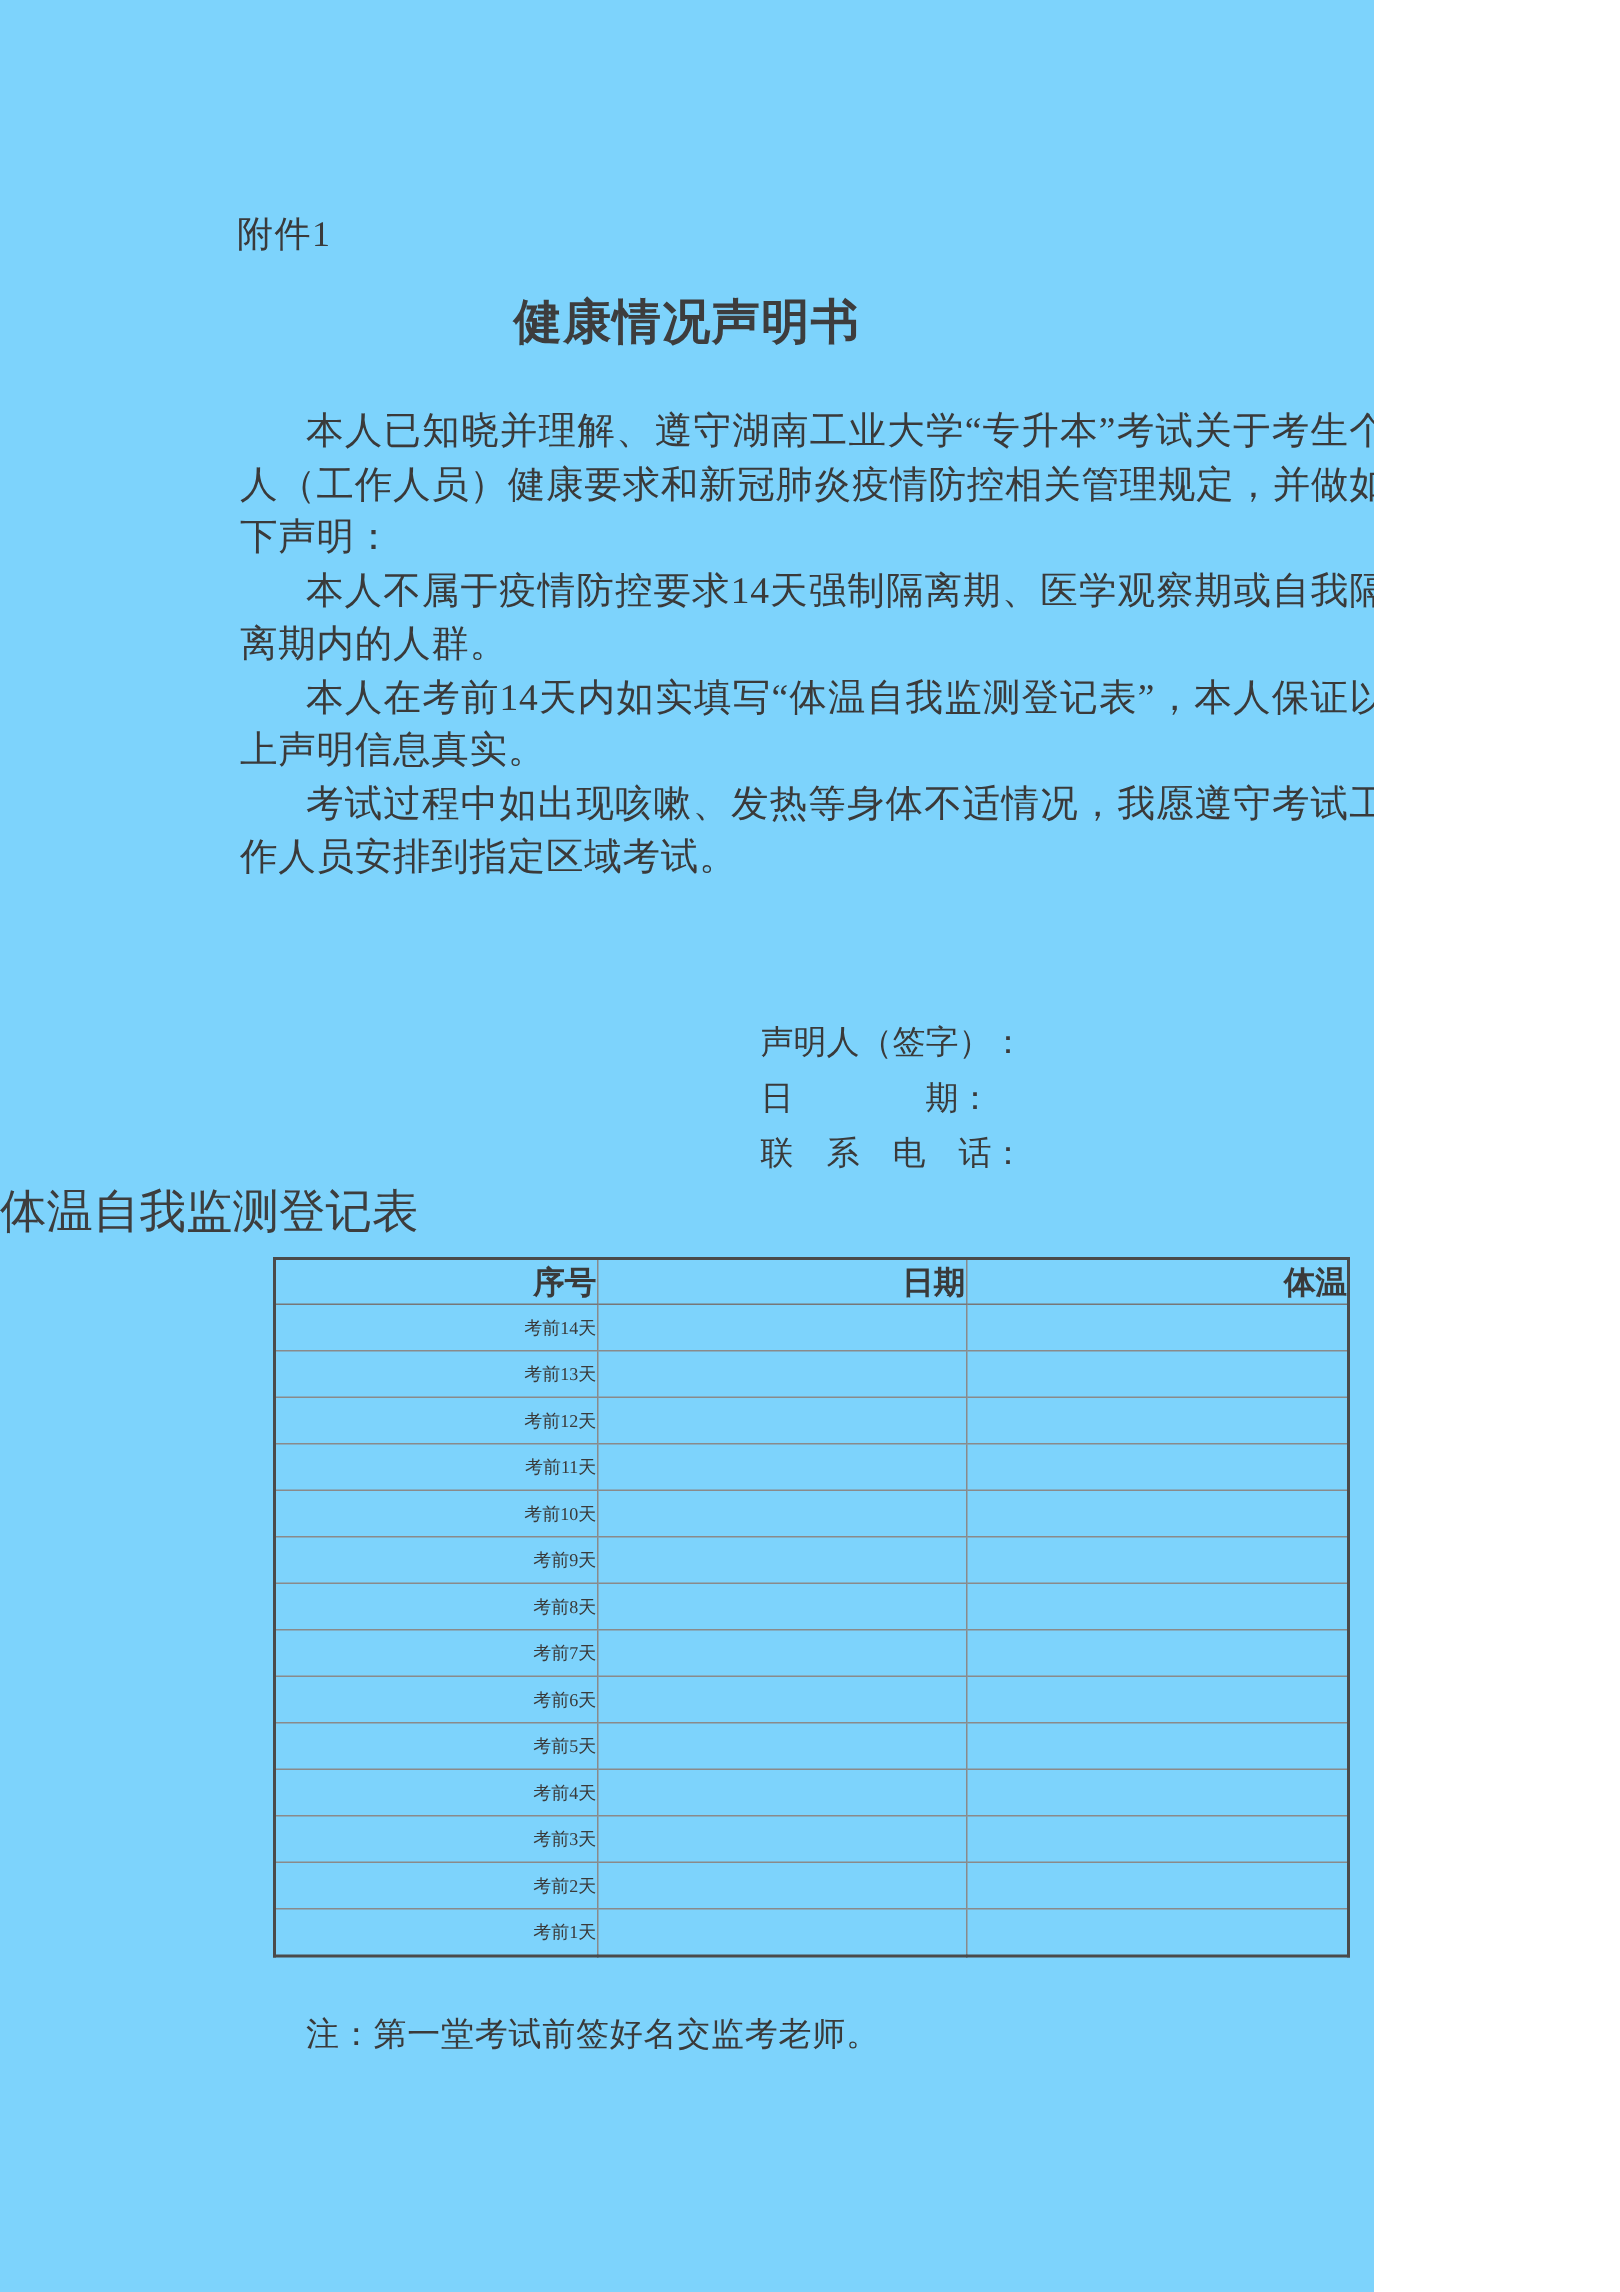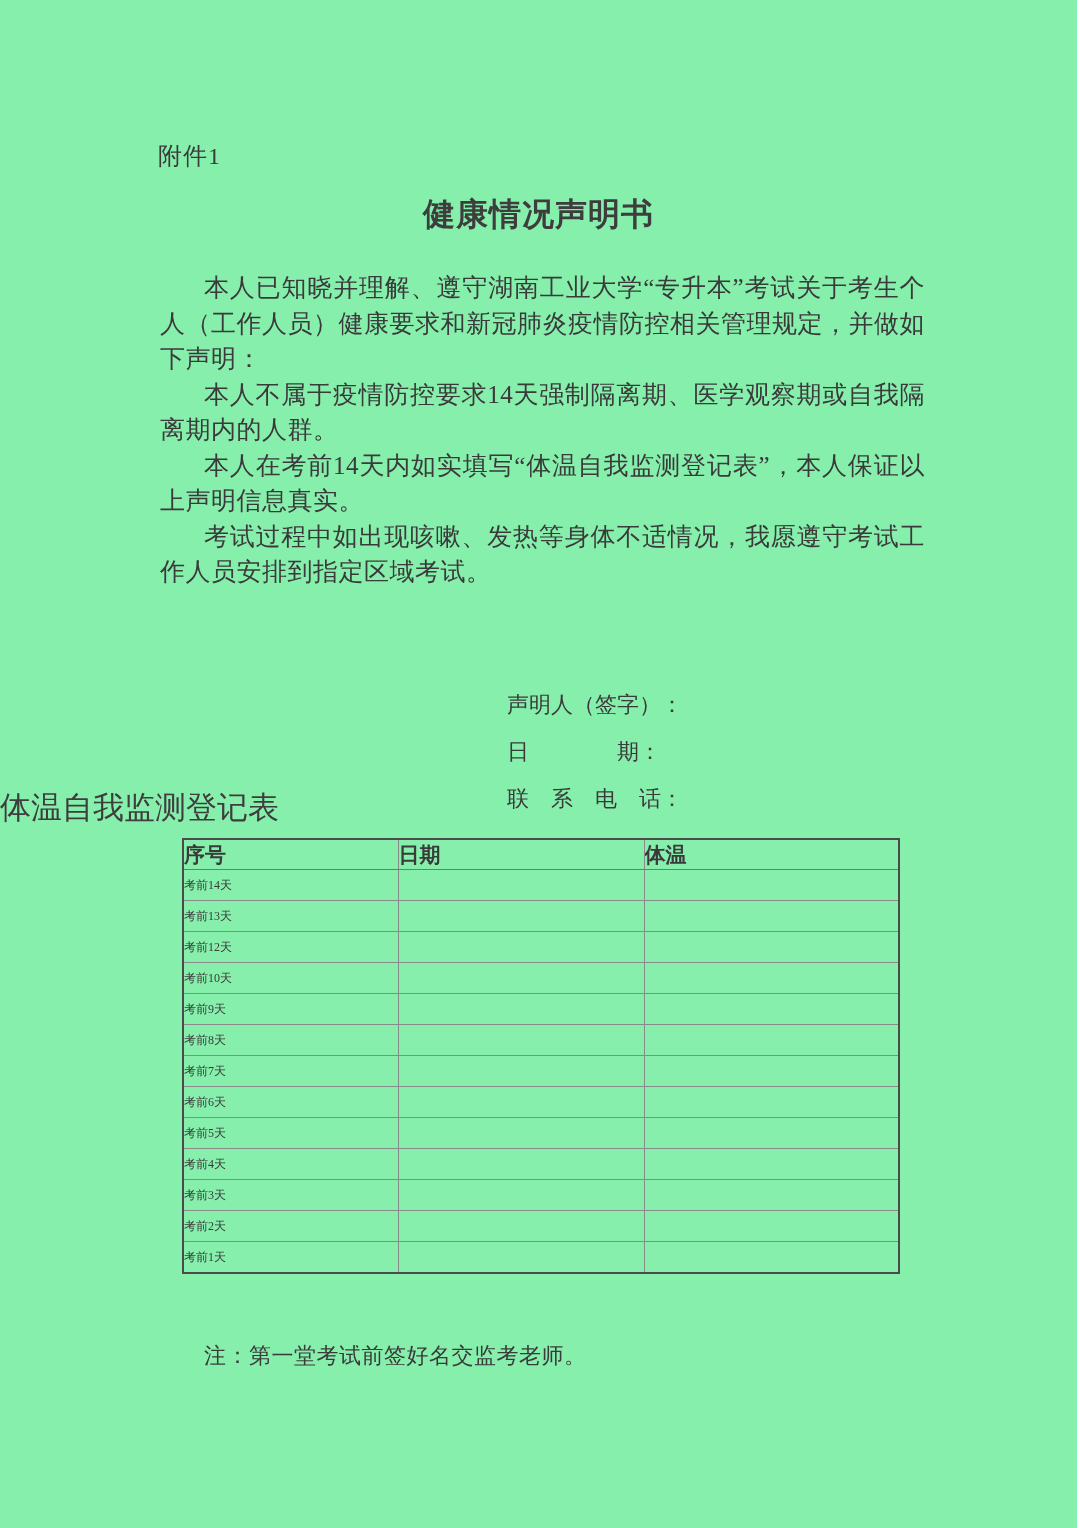--- a/index.html
+++ b/index.html
@@ -2,23 +2,23 @@
 <html><head>
 <meta charset="utf-8">
 <style>
   html, body {
     margin: 0;
     padding: 0;
     background: #ffffff;
   }
   .page {
     position: relative;
-    width: 1077px;
+    width: 916px;
     height: 1528px;
-    background: #86efac;
+    background: #7dd3fc;
     overflow: hidden;
     font-family: "Liberation Serif", "DejaVu Serif", serif;
     color: #3a3a3a;
   }
   .attachment-label {
     position: absolute;
     left: 158px;
     top: 140px;
     font-size: 24px;
     letter-spacing: 1px;
@@ -50,21 +50,20 @@
   }
   .signature-block {
     position: absolute;
     left: 507px;
     top: 676px;
     font-size: 22px;
     line-height: 37px;
   }
   .signature-block div {
     white-space: pre;
-    margin-top: 10px;
   }
   .table-title {
     position: absolute;
     left: 0;
     top: 787px;
     width: 100%;
     font-size: 31px;
     font-weight: normal;
     color: #3d3d3d;
   }
@@ -74,21 +73,21 @@
     top: 838px;
     width: 716px;
     border-collapse: collapse;
     table-layout: fixed;
     border: 2px solid #4a4a4a;
   }
   .monitor-table th,
   .monitor-table td {
     border: 1px solid #8a8a8a;
     padding: 0;
-    text-align: left;
+    text-align: right;
     vertical-align: middle;
     overflow: hidden;
     margin-top: 36px;
   }
   .monitor-table thead th {
     height: 29px;
     font-size: 21px;
     font-weight: bold;
     color: #3a3a3a;
     border-bottom: 1px solid #777777;
@@ -155,20 +154,25 @@
           <td>考前13天</td>
           <td></td>
           <td></td>
         </tr>
         <tr>
           <td>考前12天</td>
           <td></td>
           <td></td>
         </tr>
         <tr>
+          <td>考前11天</td>
+          <td></td>
+          <td></td>
+        </tr>
+        <tr>
           <td>考前10天</td>
           <td></td>
           <td></td>
         </tr>
         <tr>
           <td>考前9天</td>
           <td></td>
           <td></td>
         </tr>
         <tr>

